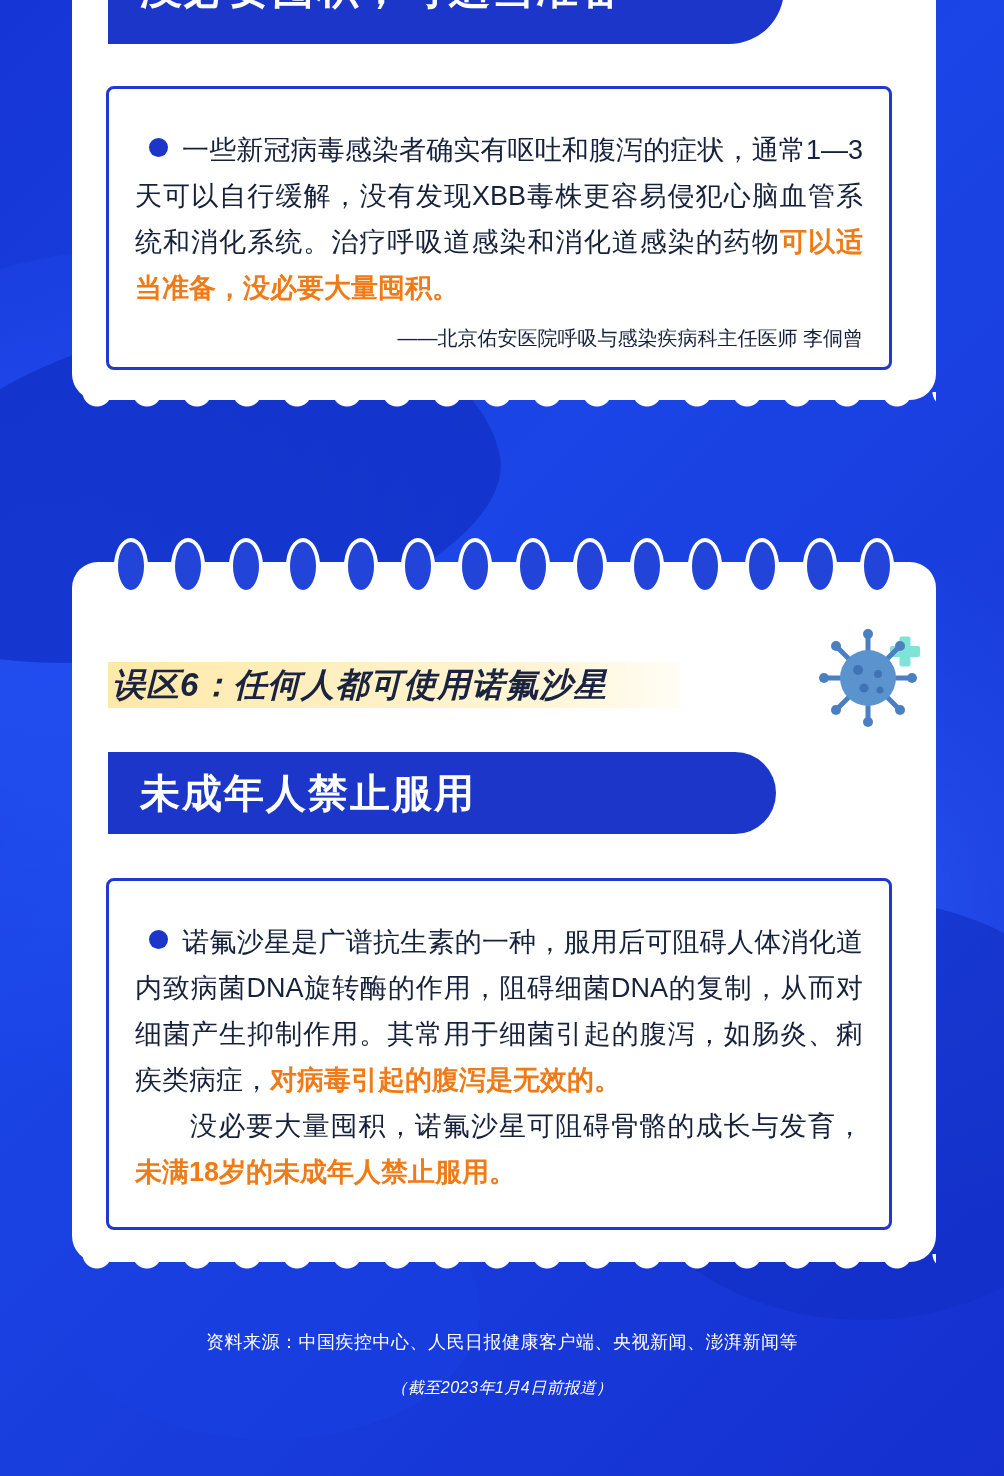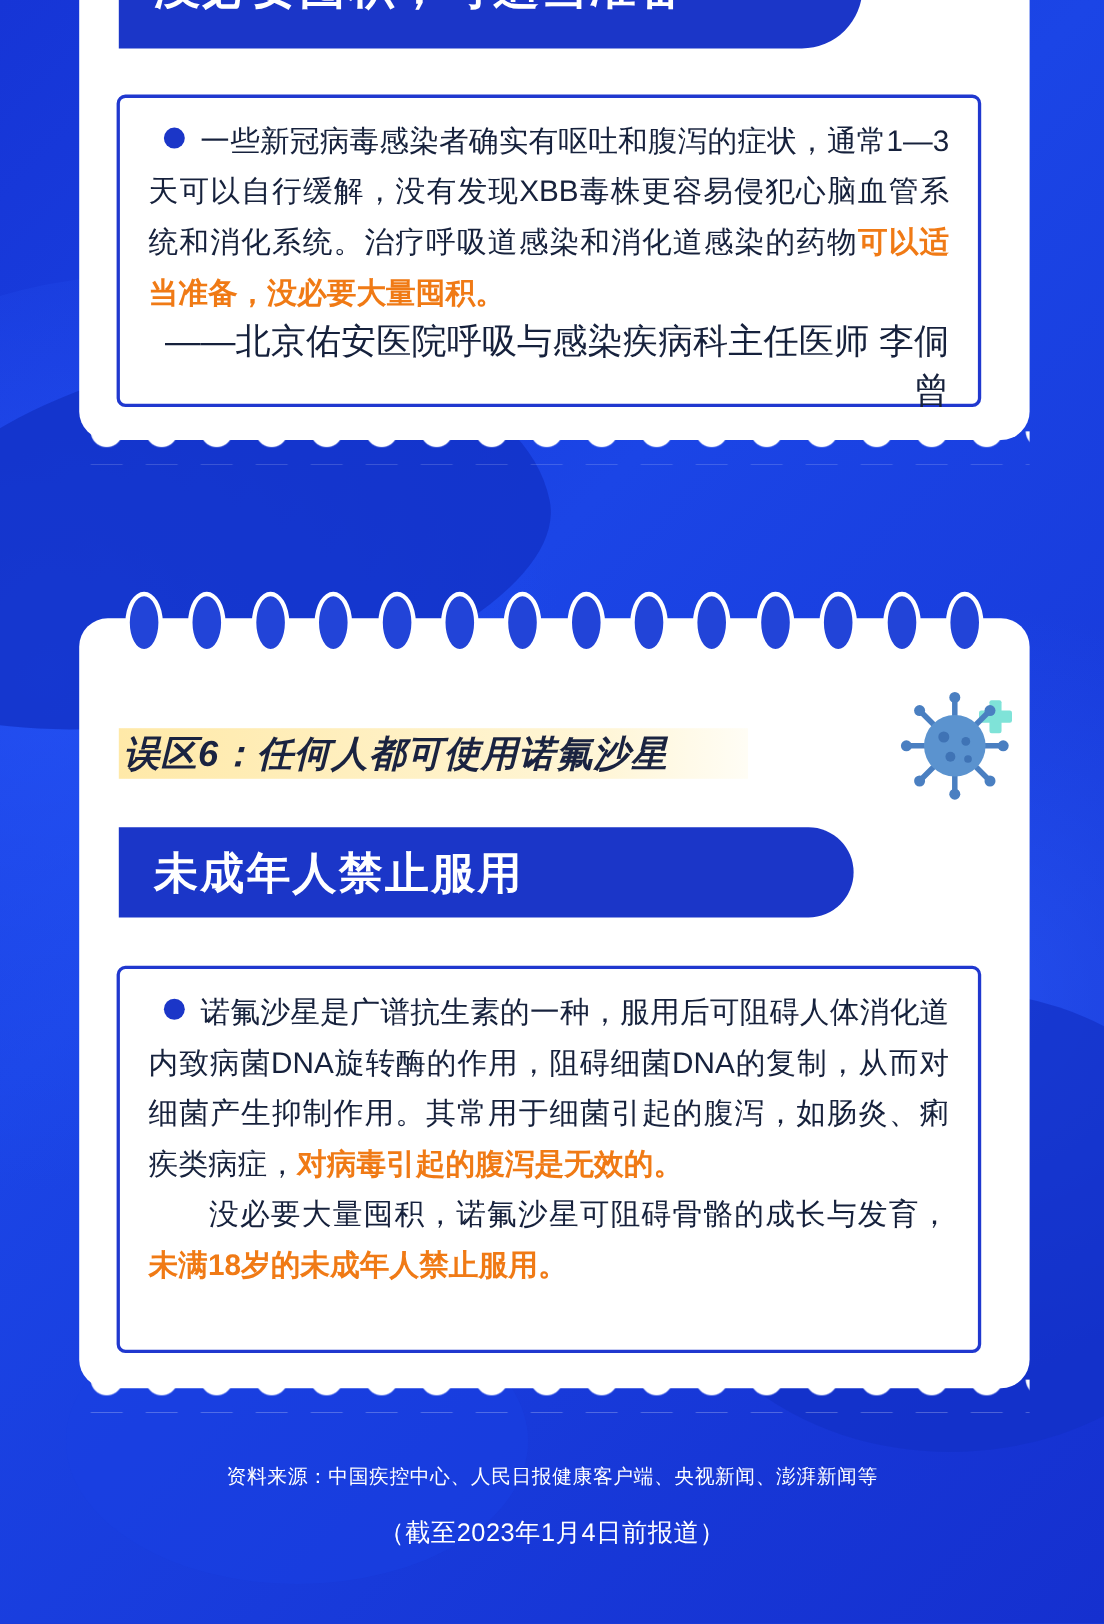--- a/index.html
+++ b/index.html
@@ -176,21 +176,21 @@
     font-style: italic;
   }
 
   
   .textbox {
     position: absolute;
     border: 3px solid #2038cf;
     border-radius: 8px;
     box-sizing: border-box;
     background: #ffffff;
-    padding: 16px 26px 18px 26px;
+    padding: 38px 26px 18px 26px;
   }
   #textbox-top {
     left: 106px;
     top: 86px;
     width: 786px;
     height: 284px;
   }
   #textbox-bottom {
     left: 106px;
     top: 878px;
@@ -212,24 +212,24 @@
     border-radius: 50%;
     background: #1b36c8;
     margin: 0 14px 0 14px;
     vertical-align: 2px;
   }
   .hl {
     color: #f07a15;
     font-weight: bold;
   }
   .attrib {
-    margin-top: 0;
+    margin-top: 14px;
     text-align: right;
     color: #16213c;
-    font-size: 32px;
+    font-size: 20px;
   }
   .indent { display: inline-block; width: 54px; }
 
   
   .virus {
     position: absolute;
     left: 806px;
     top: 628px;
     width: 120px;
     height: 104px;
@@ -237,21 +237,21 @@
 
   
   .footer {
     position: absolute;
     left: 0;
     width: 100%;
     text-align: center;
     color: #ffffff;
   }
   #footer-source { top: 1330px; font-size: 18px; letter-spacing: .5px; }
-  #footer-date   { top: 1378px; font-size: 23px; letter-spacing: .5px; }
+  #footer-date   { top: 1378px; font-size: 16px; letter-spacing: .5px; font-style: italic; }
 </style>
 </head>
 <body>
 
 <div class="bg">
   <div class="swoop1"></div>
   <div class="swoop3"></div>
   <div class="swoop2"></div>
   <div class="swoop4"></div>
   <div class="swoop5"></div>

